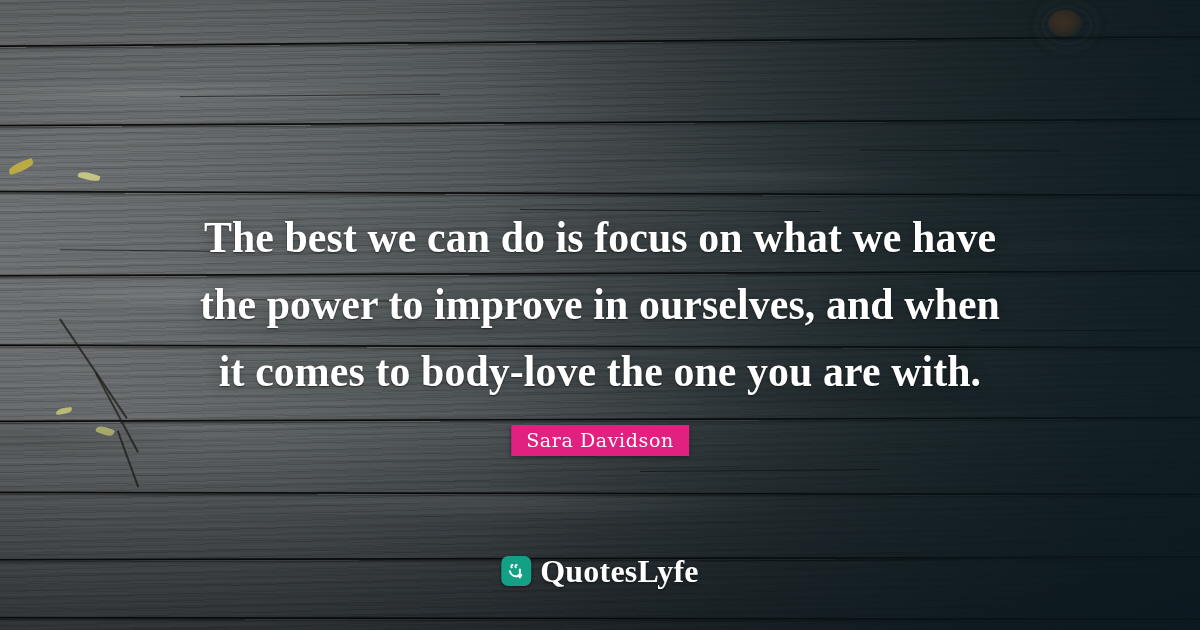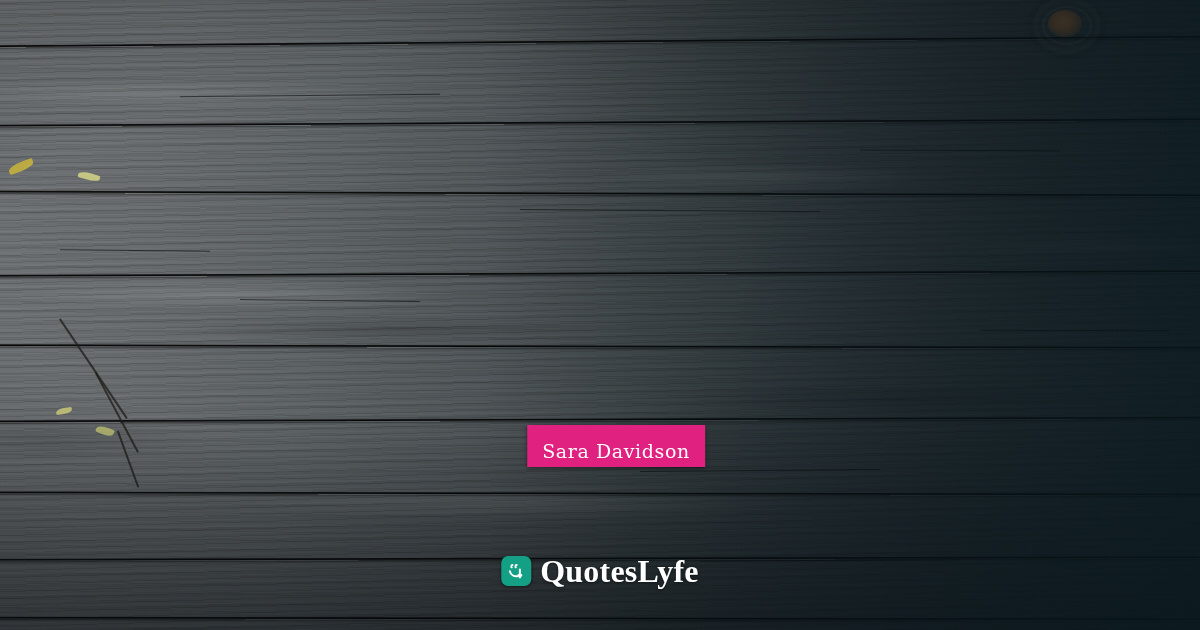--- a/index.html
+++ b/index.html
@@ -187,29 +187,28 @@
       0 0 16px rgba(0,0,0,0.30);
   }
 
   .author-badge {
     position: absolute;
     top: 425px;
     left: 50%;
     transform: translateX(-50%);
     background: #e0217f;
     color: #ffffff;
-    padding: 16px 15px 6px 15px;
+    padding: 5px 15px 6px 15px;
     font-family: "DejaVu Serif", "Liberation Serif", serif;
     font-size: 19px;
     font-weight: 400;
     letter-spacing: 0.6px;
     line-height: 20px;
     white-space: nowrap;
     box-shadow: 0 1px 4px rgba(0,0,0,0.45);
-    margin-left: 16px;
   }
 
   .brand {
     position: absolute;
     top: 556px;
     left: 50%;
     transform: translateX(-50%);
     display: flex;
     align-items: center;
     gap: 9px;
@@ -275,20 +274,25 @@
       <div class="twig" style="left: 60px; top: 318px; width: 120px; transform: rotate(56deg);"></div>
       <div class="twig" style="left: 96px; top: 372px; width: 90px; transform: rotate(62deg);"></div>
       <div class="twig" style="left: 118px; top: 430px; width: 60px; transform: rotate(70deg);"></div>
     </div>
 
   <div class="vignette"></div>
   <div class="tint"></div>
 
   <div class="content">
 
+    <div class="quote-block">
+      <div class="quote-line">The best we can do is focus on what we have</div>
+      <div class="quote-line">the power to improve in ourselves, and when</div>
+      <div class="quote-line">it comes to body-love the one you are with.</div>
+    </div>
 
     <div class="author-badge">Sara Davidson</div>
 
     <div class="brand">
       <span class="brand-mark">
         <svg width="22" height="22" viewBox="0 0 22 22" aria-hidden="true">
 
           <path d="M5.2 6.0 c0 -1.1 0.9 -2.0 2.0 -2.0 c0.55 0 1.0 0.45 1.0 1.0 c0 0.55 -0.45 1.0 -1.0 1.0
                    c-0.3 0 -0.45 0.25 -0.3 0.5 l0.5 0.85 c0.2 0.35 -0.05 0.8 -0.45 0.8 l-1.1 0
                    c-0.35 0 -0.65 -0.3 -0.65 -0.65 Z" fill="#ffffff"></path>

